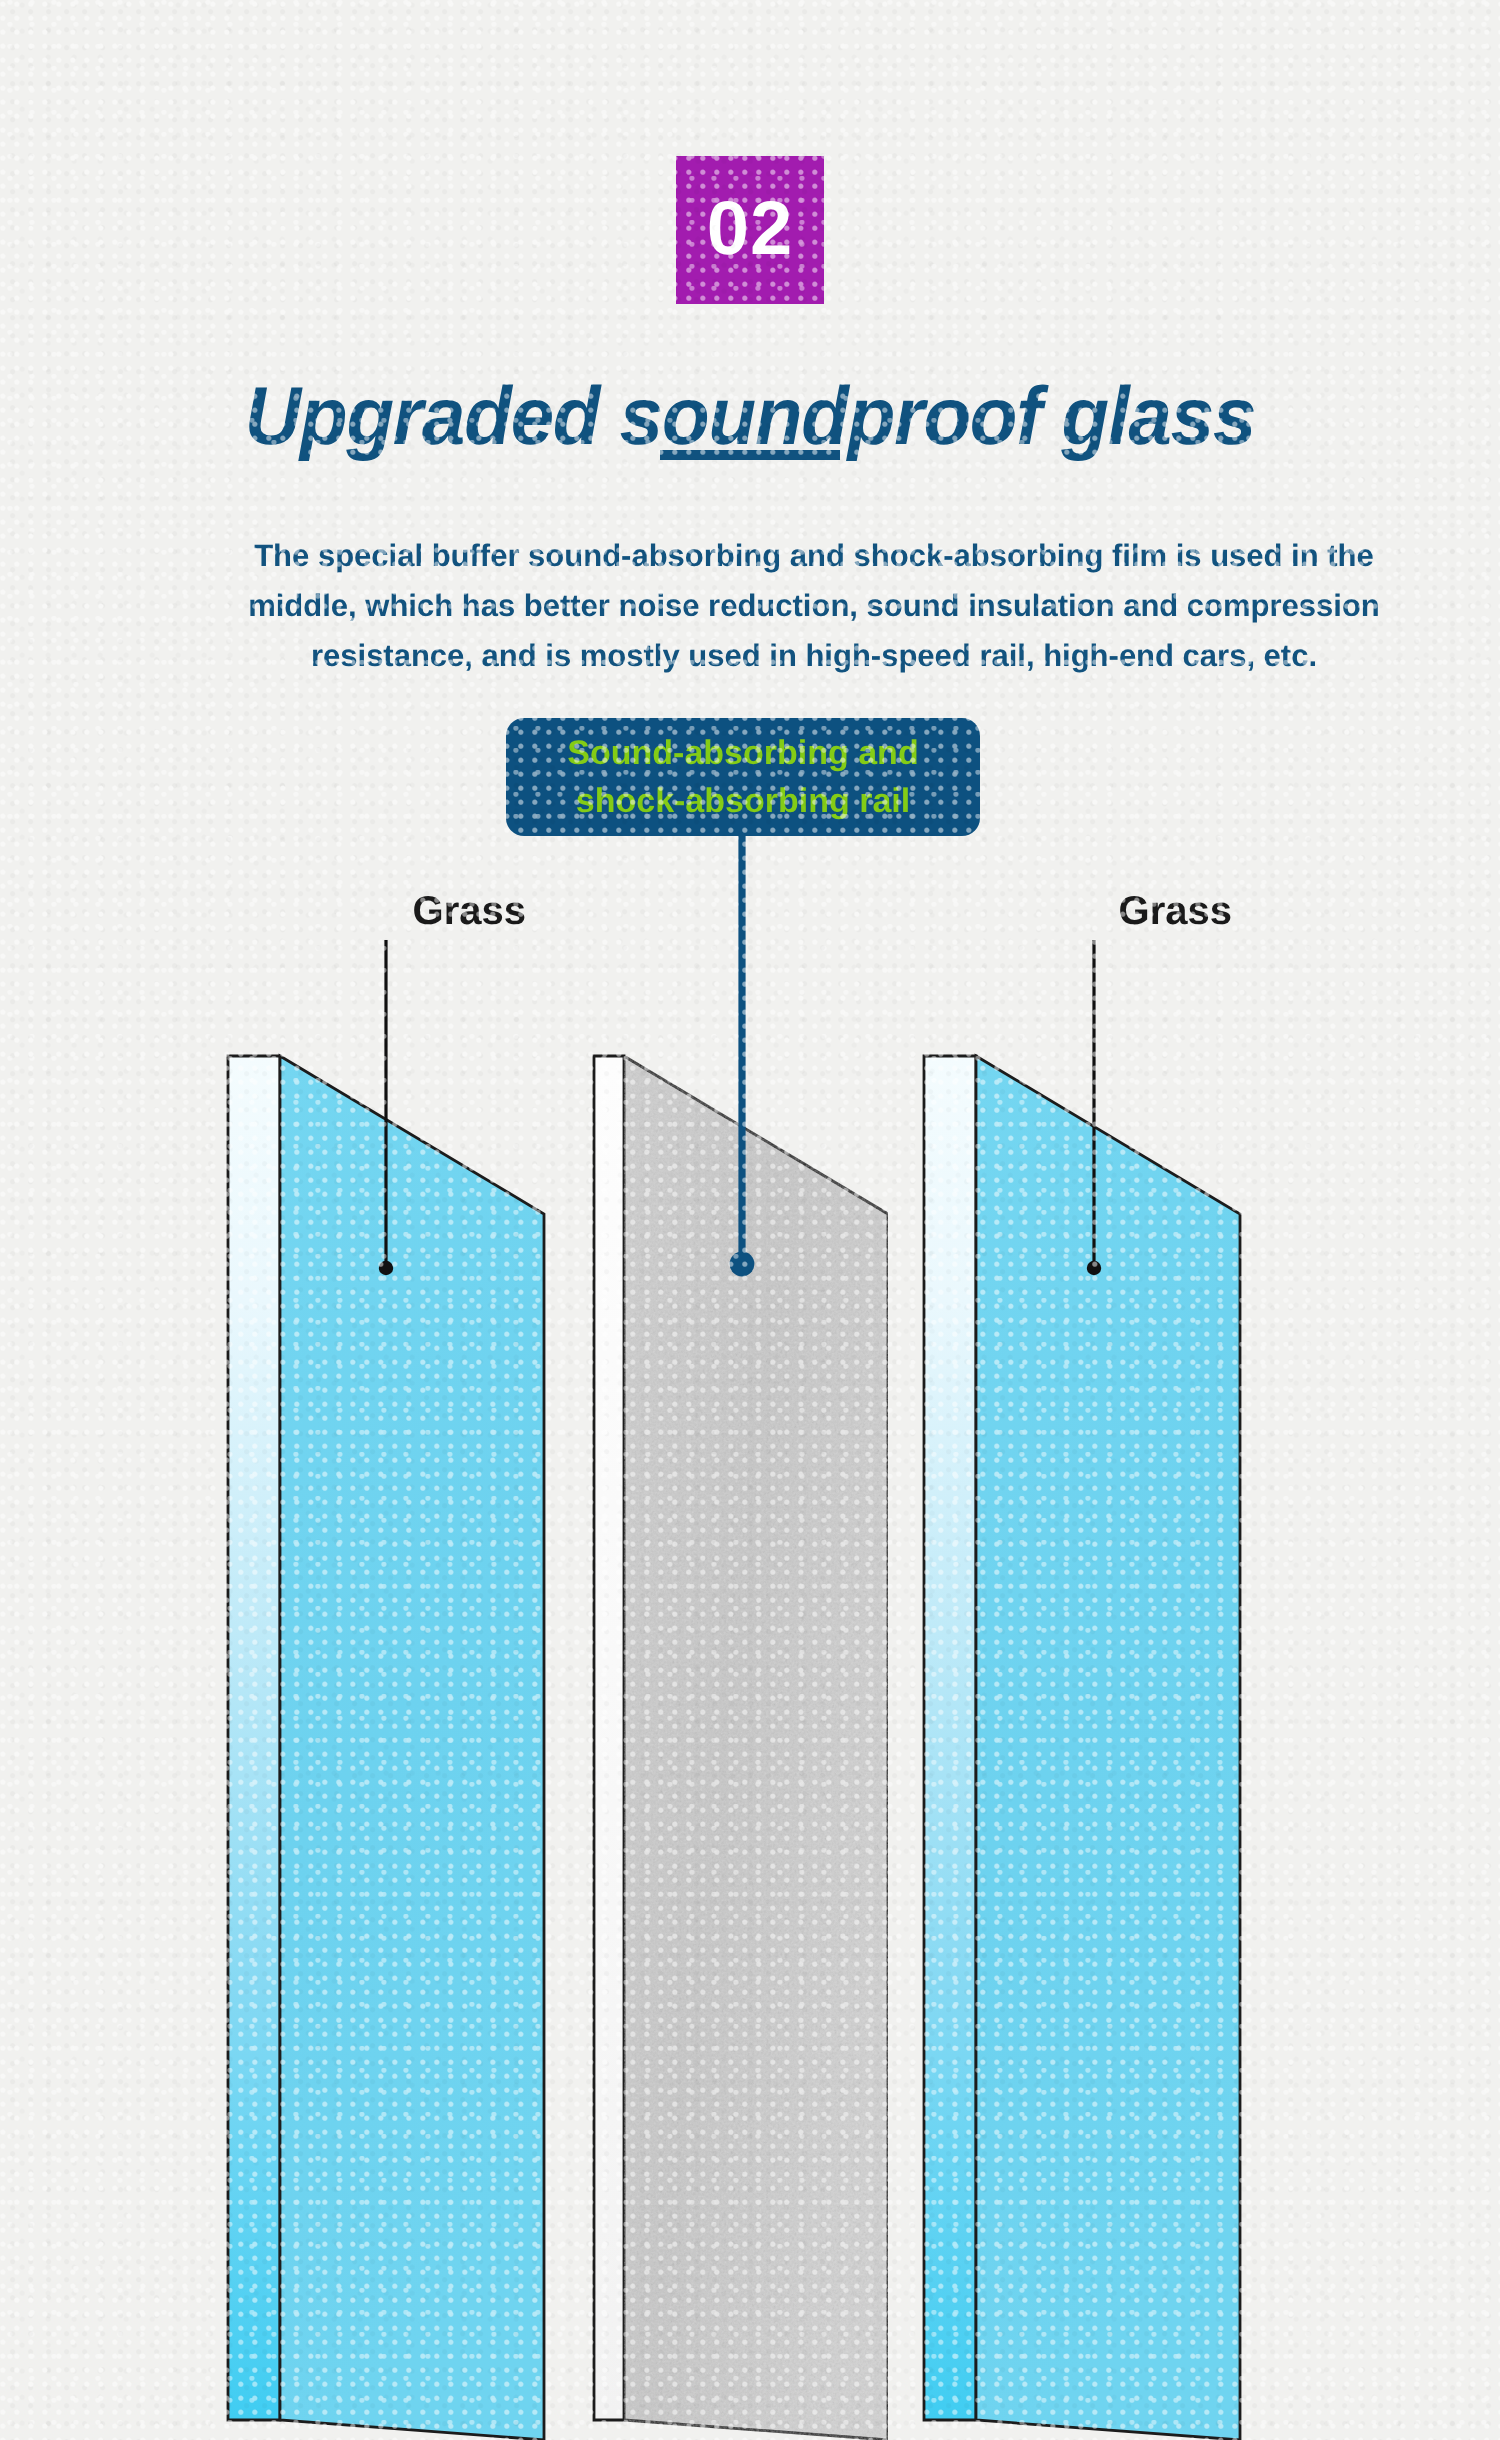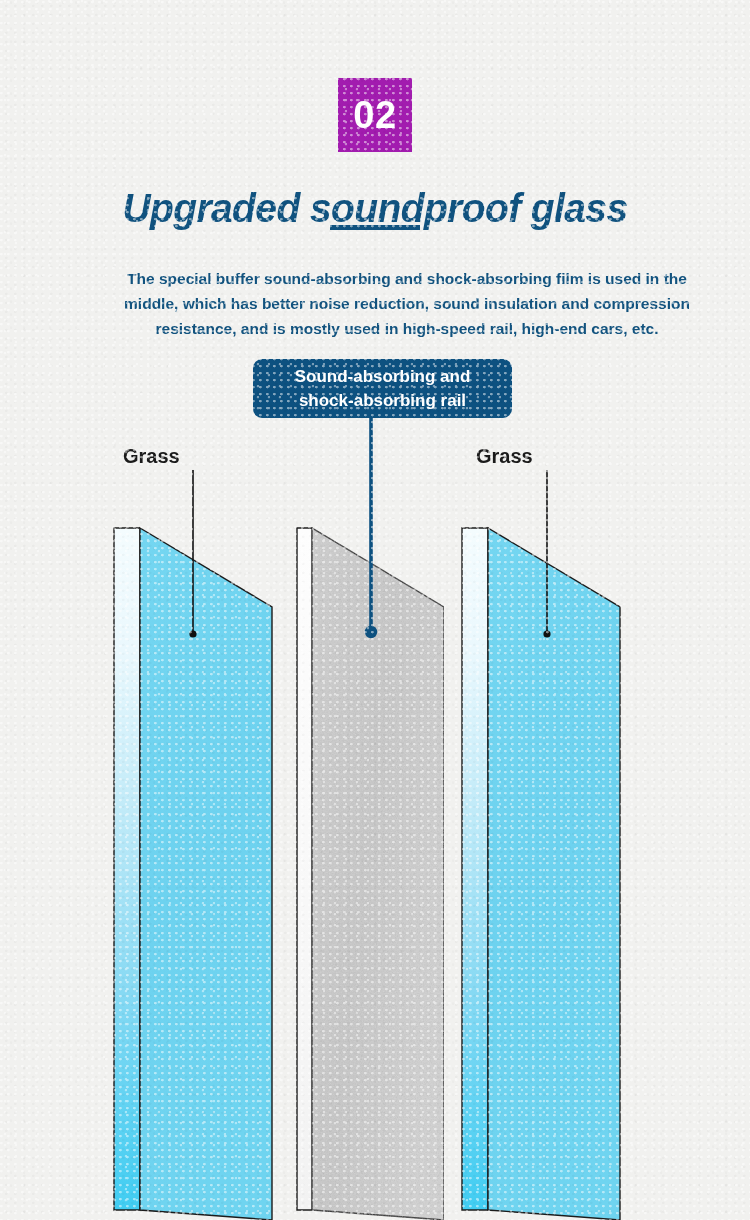--- a/index.html
+++ b/index.html
@@ -86,43 +86,43 @@
     font-weight: bold;
     line-height: 25px;
     margin-left: 32px;
   }
 
   
   #film-callout {
     position: absolute;
     left: 253px;
     top: 359px;
-    width: 259px;
+    width: 237px;
     height: 59px;
     background: #0d5180;
     border-radius: 9px;
-    color: #ffffff;
+    color: #84cc16;
     font-size: 17px;
     font-weight: bold;
     line-height: 24px;
     text-align: center;
     display: flex;
     align-items: center;
     justify-content: center;
     z-index: 4;
   }
   #film-callout span { display: block; }
 
   
   .panel-label {
     position: absolute;
     color: #1a1a1a;
     font-size: 20px;
     font-weight: bold;
-    text-align: left;
+    text-align: right;
     width: 140px;
   }
   #label-grass-left  { left: 123px; top: 445px; }
   #label-grass-right { left: 476px; top: 445px; }
 
   
   #glass-diagram {
     position: absolute;
     left: 0;
     top: 330px;

